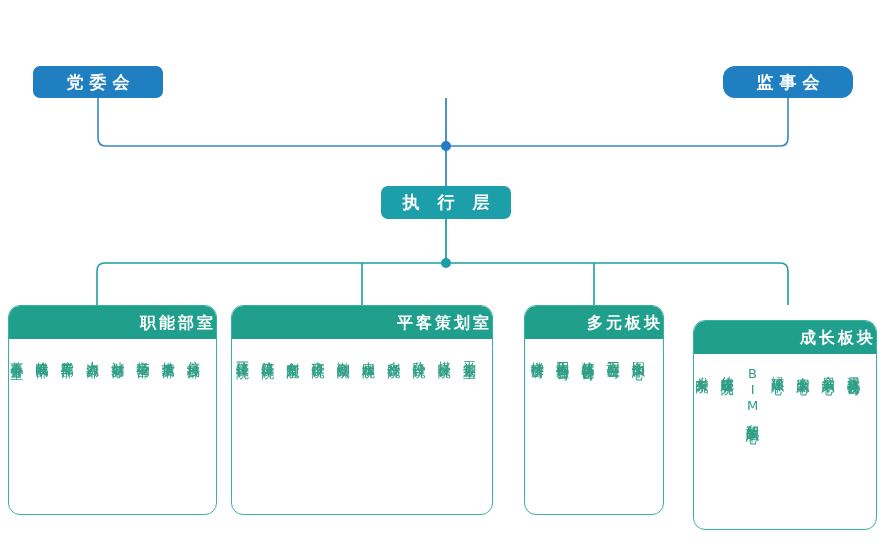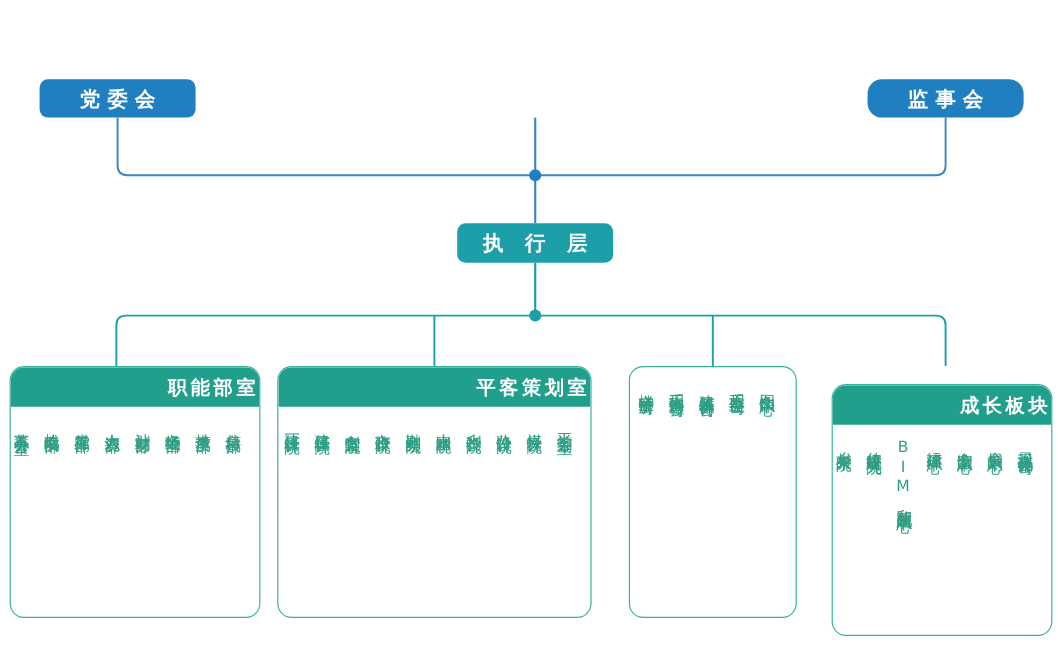--- a/index.html
+++ b/index.html
@@ -147,20 +147,21 @@
         <div class="vcol">山水园林院</div>
         <div class="vcol">勘察测绘院</div>
         <div class="vcol">市政设计院</div>
         <div class="vcol">方案创意院</div>
         <div class="vcol">建筑设计二院</div>
         <div class="vcol">建筑设计一院</div>
       </div>
   </div>
 
   <div id="panel-div" class="panel">
+    <div class="panel-head">多元板块</div>
     <div class="panel-body">
         <div class="vcol">图文快印中心</div>
         <div class="vcol">工程监理公司</div>
         <div class="vcol">建筑装饰设计公司</div>
         <div class="vcol">工程咨询管理公司</div>
         <div class="vcol">楼宇经济公司</div>
       </div>
   </div>
 
   <div id="panel-growth" class="panel">

